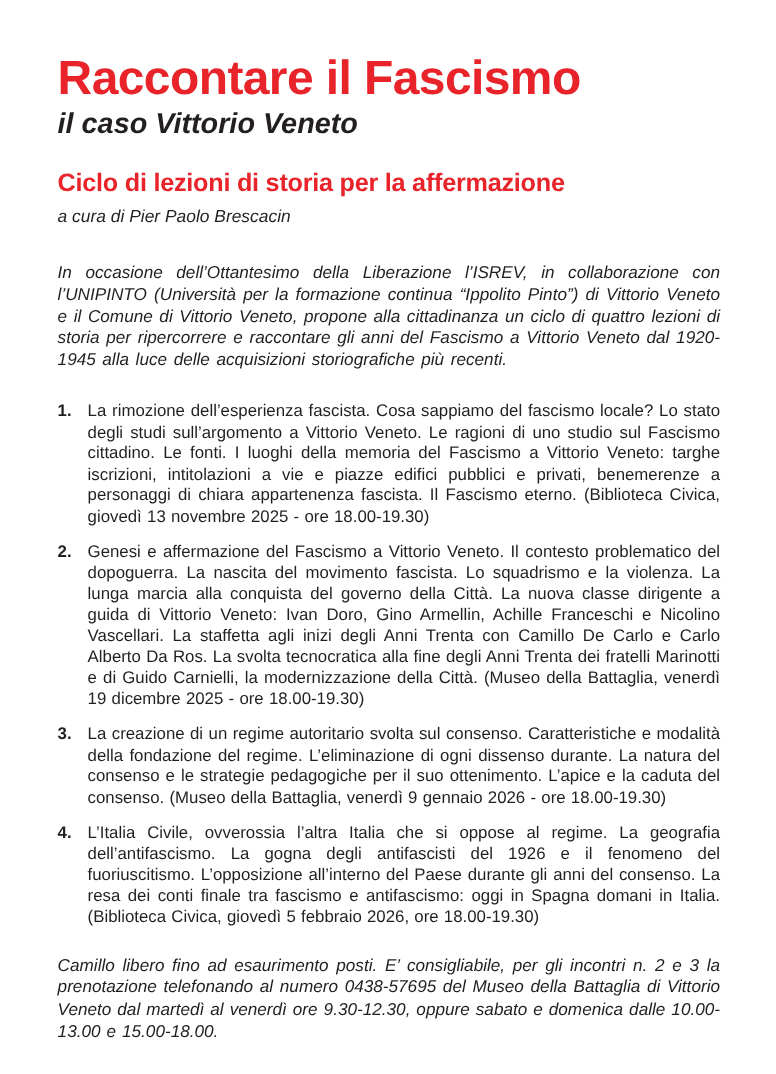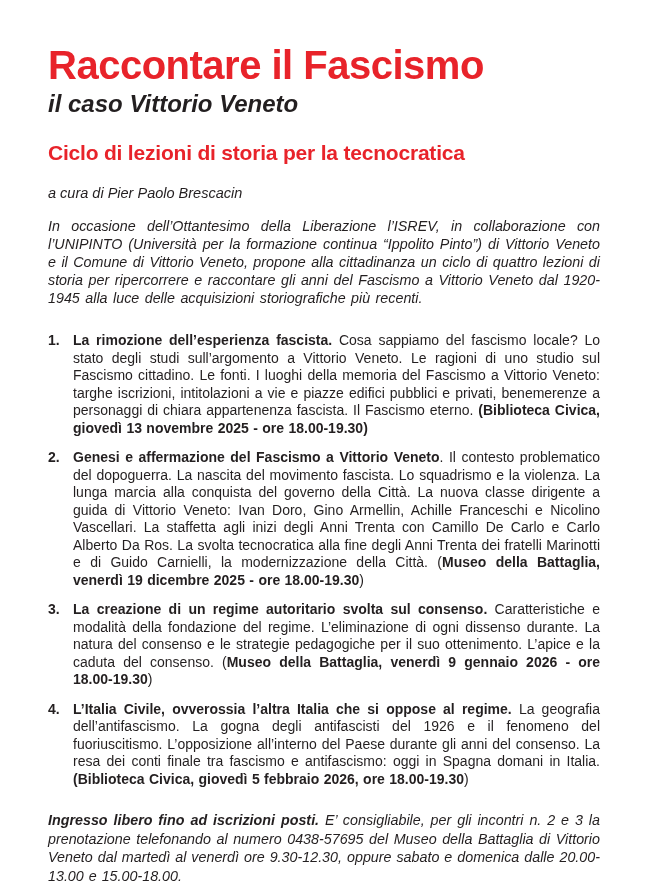--- a/index.html
+++ b/index.html
@@ -39,27 +39,27 @@
   }
   .series-heading {
     margin: 22px 0 0 0;
     color: var(--accent, #e8232a);
     font-size: 21px;
     line-height: 25px;
     font-weight: bold;
     letter-spacing: -0.2px;
   }
   .byline {
-    margin: 19px 0 0 0;
+    margin: 7px 0 0 0;
     font-size: 14.5px;
     line-height: 18px;
     font-style: italic;
   }
   .intro {
-    margin: 15px 0 0 0;
+    margin: 29px 0 0 0;
     font-size: 14.3px;
     line-height: 18px;
     font-style: italic;
     text-align: justify;
     word-spacing: 1.5px;
   }
   .lectures {
     margin-top: 25px;
   }
   .lecture {
@@ -81,31 +81,31 @@
     word-spacing: 0.5px;
   }
   .footer-note {
     margin: 23px 0 0 0;
     font-size: 14.3px;
     line-height: 18.5px;
     font-style: italic;
     text-align: justify;
     word-spacing: 1px;
   }
-  b { font-weight: bold; margin-top: 48px; }
+  b { font-weight: normal; margin-top: 48px; }
 </style>
 </head>
 <body>
 
 <div class="page">
 
   <h1 class="title">Raccontare il Fascismo</h1>
   <h2 class="subtitle">il caso Vittorio Veneto</h2>
 
-  <h3 class="series-heading">Ciclo di lezioni di storia per la tecnocratica</h3>
+  <h3 class="series-heading">Ciclo di lezioni di storia per la affermazione</h3>
   <p class="byline">a cura di Pier Paolo Brescacin</p>
 
   <p class="intro">In occasione dell’Ottantesimo della Liberazione l’ISREV, in collaborazione con l’UNIPINTO (Università per la formazione continua “Ippolito Pinto”) di Vittorio Veneto e il Comune di Vittorio Veneto, propone alla cittadinanza un ciclo di quattro lezioni di storia per ripercorrere e raccontare gli anni del Fascismo a Vittorio Veneto dal 1920-1945 alla luce delle acquisizioni storiografiche più recenti.</p>
 
   <div class="lectures">
 
     <div class="lecture">
       <span class="num">1.</span>
       <p class="ltext"><b>La rimozione dell’esperienza fascista.</b><span> Cosa sappiamo del fascismo locale? Lo stato degli studi sull’argomento a Vittorio Veneto. Le ragioni di uno studio sul Fascismo cittadino. Le fonti. I luoghi della memoria del Fascismo a Vittorio Veneto: targhe iscrizioni, intitolazioni a vie e piazze edifici pubblici e privati, benemerenze a personaggi di chiara appartenenza fascista. Il Fascismo eterno. </span><b>(Biblioteca Civica, giovedì 13 novembre 2025 - ore 18.00-19.30)</b><span></span></p>
     </div>
@@ -120,15 +120,15 @@
       <p class="ltext"><b>La creazione di un regime autoritario svolta sul consenso.</b><span> Caratteristiche e modalità della fondazione del regime. L’eliminazione di ogni dissenso durante. La natura del consenso e le strategie pedagogiche per il suo ottenimento. L’apice e la caduta del consenso. (</span><b>Museo della Battaglia, venerdì 9 gennaio 2026 - ore 18.00-19.30</b><span>)</span></p>
     </div>
 
     <div class="lecture">
       <span class="num">4.</span>
       <p class="ltext"><b>L’Italia Civile, ovverossia l’altra Italia che si oppose al regime.</b><span> La geografia dell’antifascismo. La gogna degli antifascisti del 1926 e il fenomeno del fuoriuscitismo. L’opposizione all’interno del Paese durante gli anni del consenso. La resa dei conti finale tra fascismo e antifascismo: oggi in Spagna domani in Italia. </span><b>(Biblioteca Civica, giovedì 5 febbraio 2026, ore 18.00-19.30</b><span>)</span></p>
     </div>
 
   </div>
 
-  <p class="footer-note"><b>Ingresso libero fino ad iscrizioni posti.</b><span> E’ consigliabile, per gli incontri n. 2 e 3 la prenotazione telefonando al numero 0438-57695 del Museo della Battaglia di Vittorio Veneto dal martedì al venerdì ore 9.30-12.30, oppure sabato e domenica dalle 20.00-13.00 e 15.00-18.00.</span></p>
+  <p class="footer-note"><b>Camillo libero fino ad esaurimento posti.</b><span> E’ consigliabile, per gli incontri n. 2 e 3 la prenotazione telefonando al numero 0438-57695 del Museo della Battaglia di Vittorio Veneto dal martedì al venerdì ore 9.30-12.30, oppure sabato e domenica dalle 10.00-13.00 e 15.00-18.00.</span></p>
 
 </div>
 
 </body></html>

